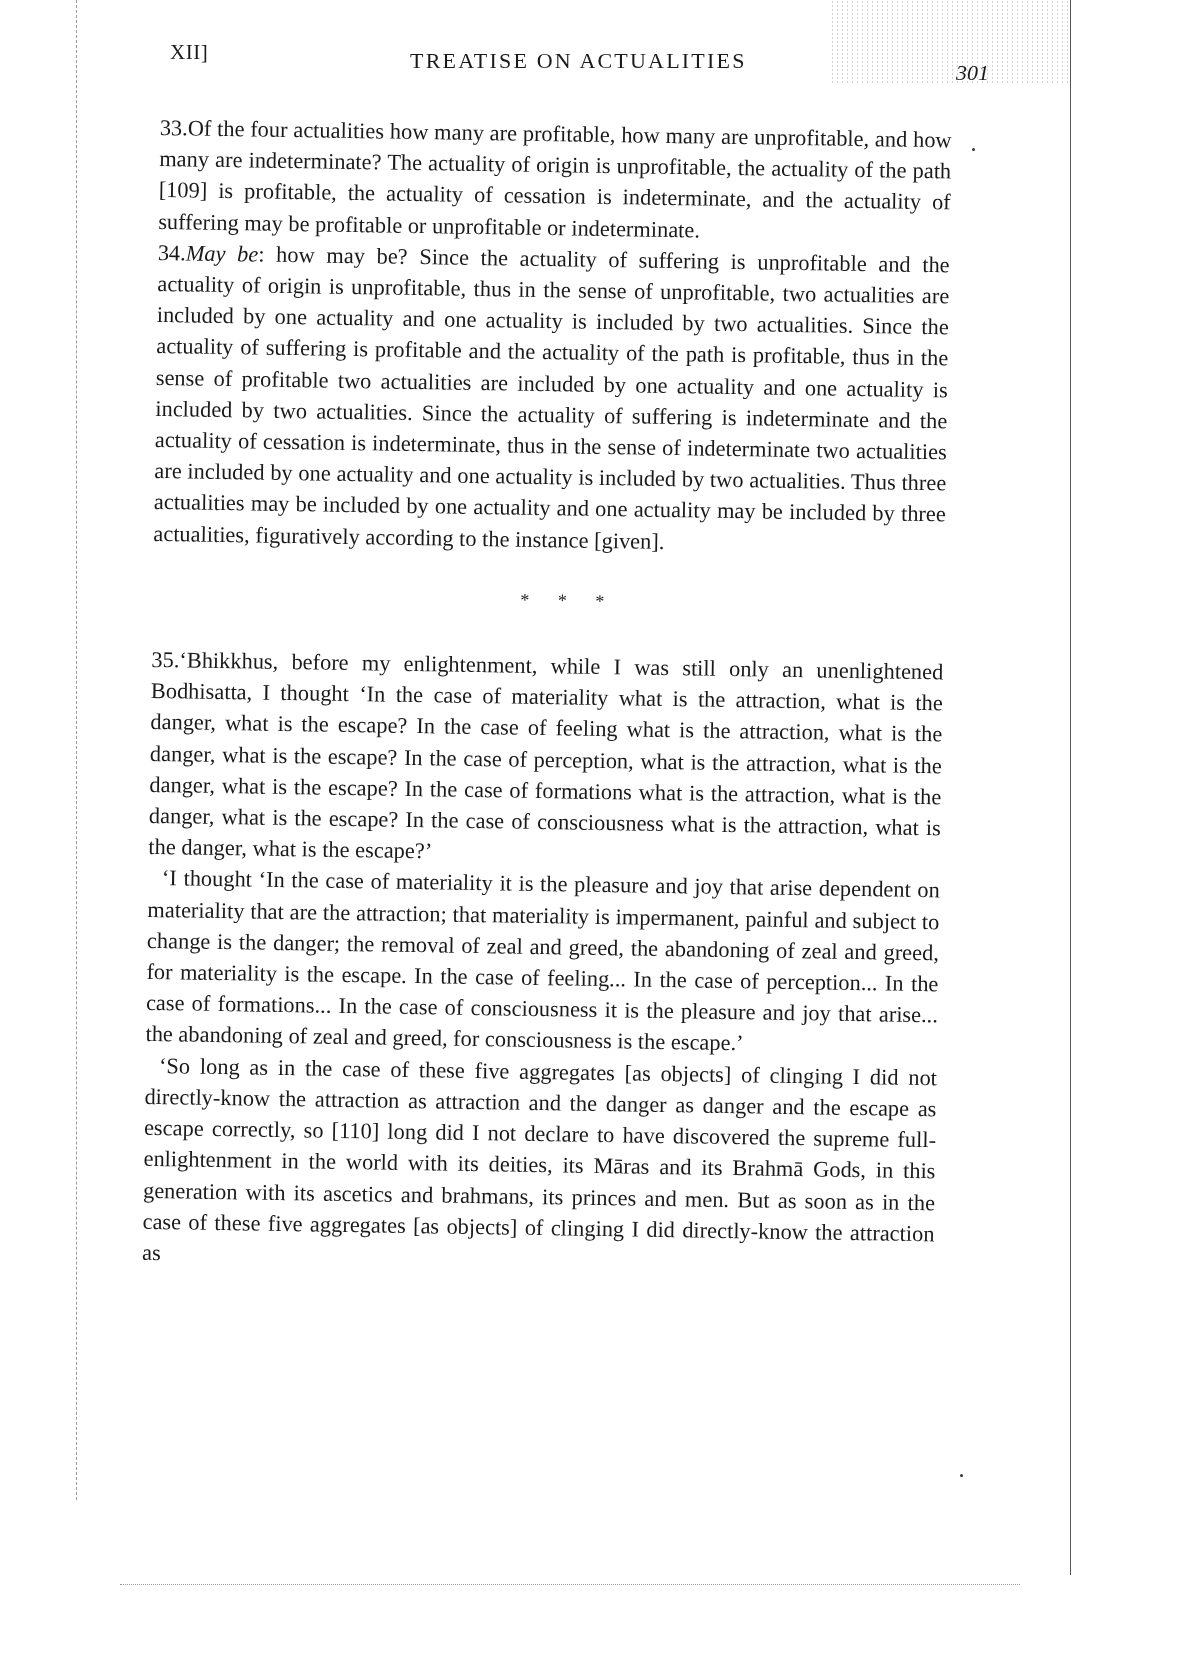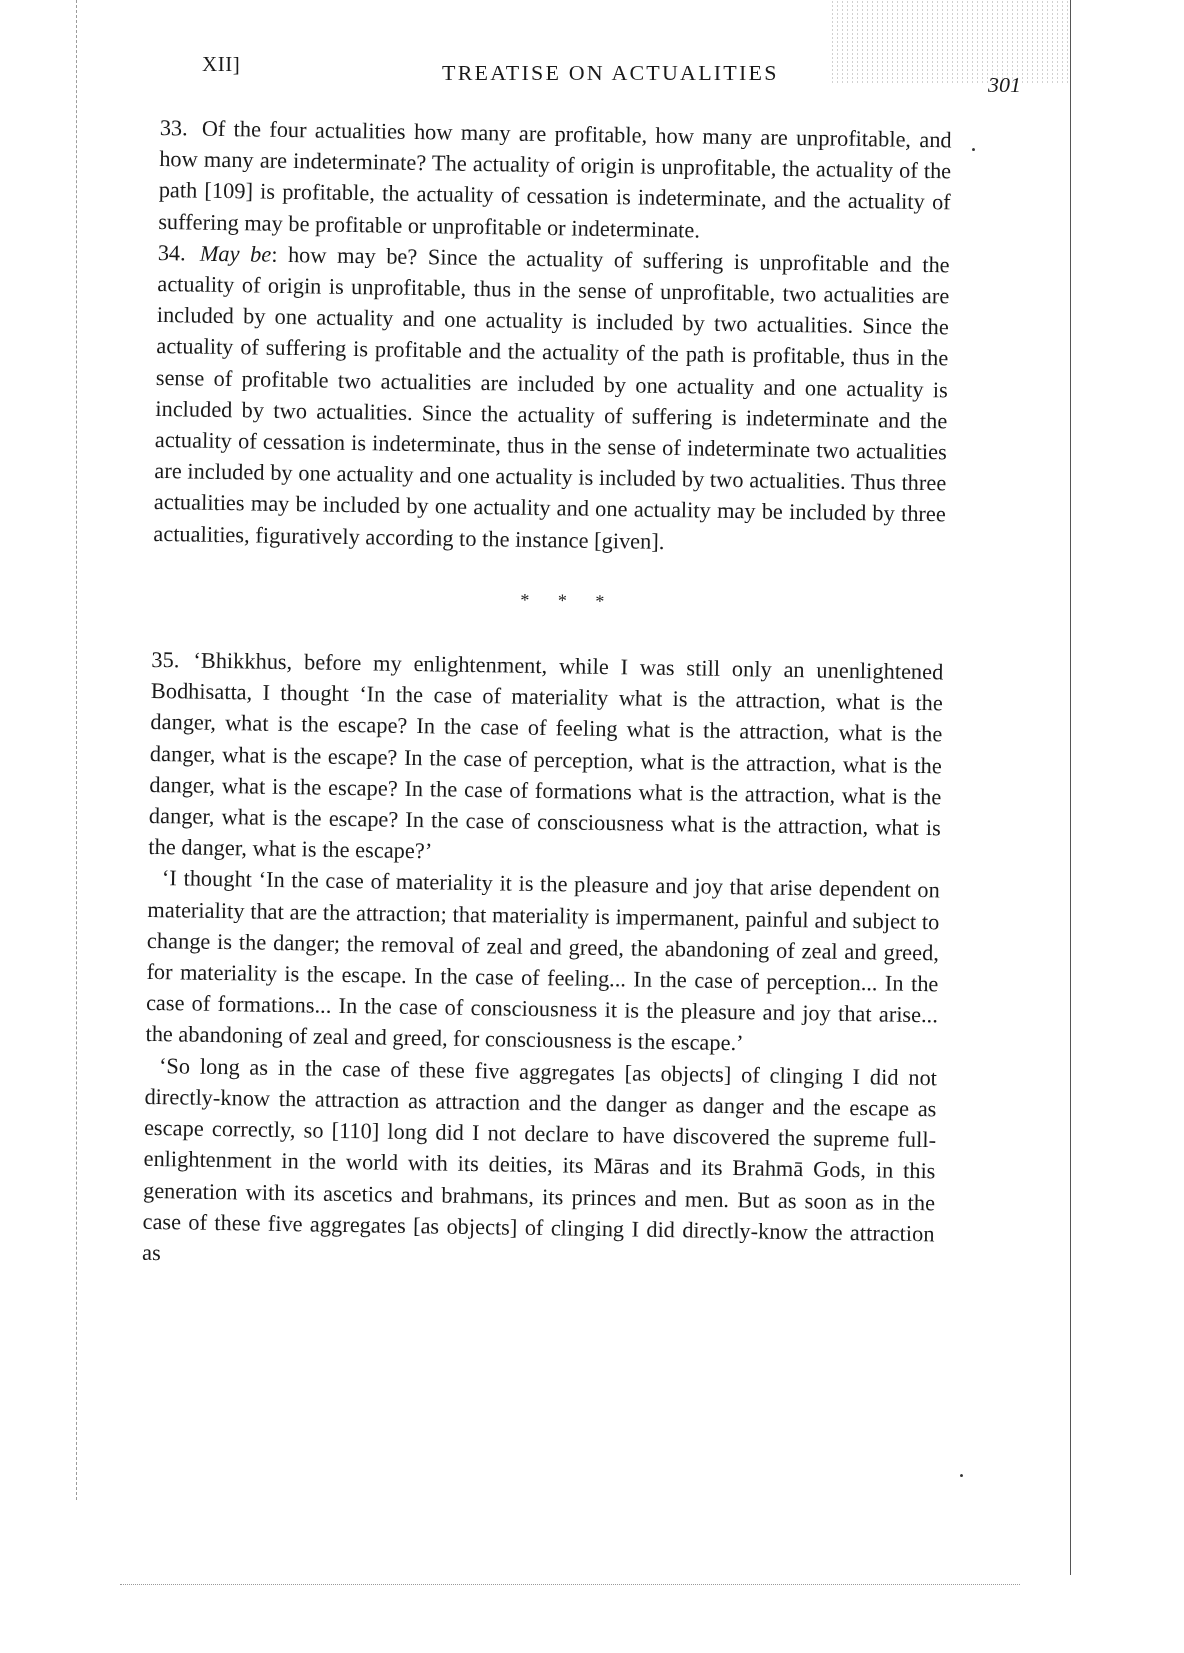--- a/index.html
+++ b/index.html
@@ -51,25 +51,24 @@
     }
     .speck {
       position: absolute;
       width: 3px;
       height: 3px;
       background: #333;
       border-radius: 50%;
     }
     .header {
       position: absolute;
-      top: 52px;
+      top: 40px;
       left: 170px;
       width: 830px;
       height: 40px;
-      margin-left: 32px;
     }
     .running-left {
       position: absolute;
       left: 0;
       top: 0;
       font-size: 21px;
       letter-spacing: 0.5px;
     }
     .running-title {
       position: absolute;
@@ -98,21 +97,20 @@
     }
     .para {
       margin: 0;
       hyphens: none;
     }
     .para.indent {
       text-indent: 14px;
     }
     .para-num {
       display: inline-block;
-      margin-right: 14px;
     }
     .italic {
       font-style: italic;
     }
     .separator {
       text-align: center;
       margin: 30px 0 34px 0;
       font-size: 18px;
       letter-spacing: 12px;
       padding-left: 40px;

